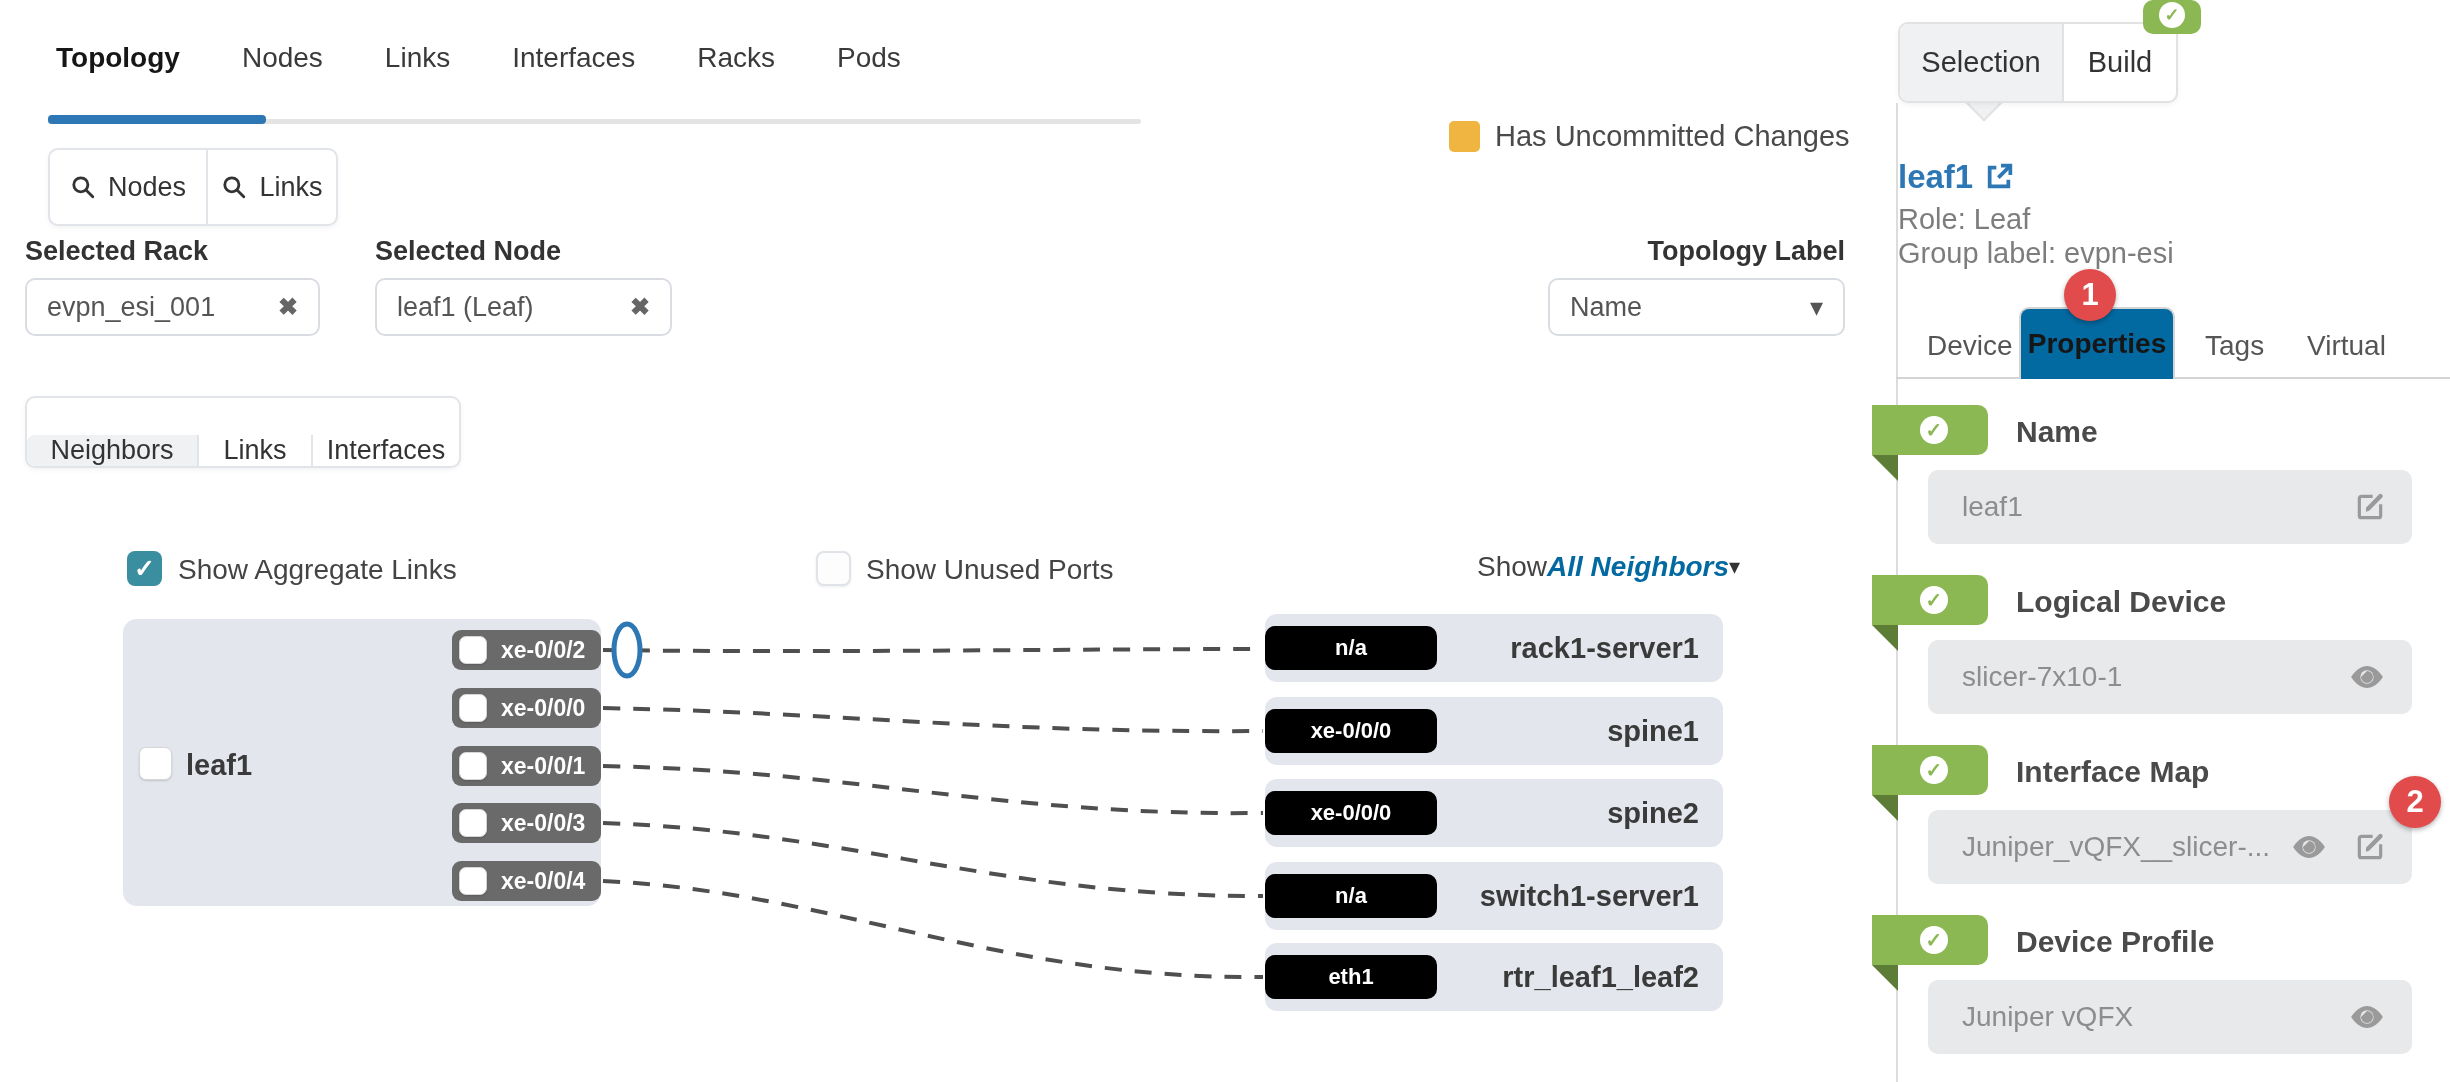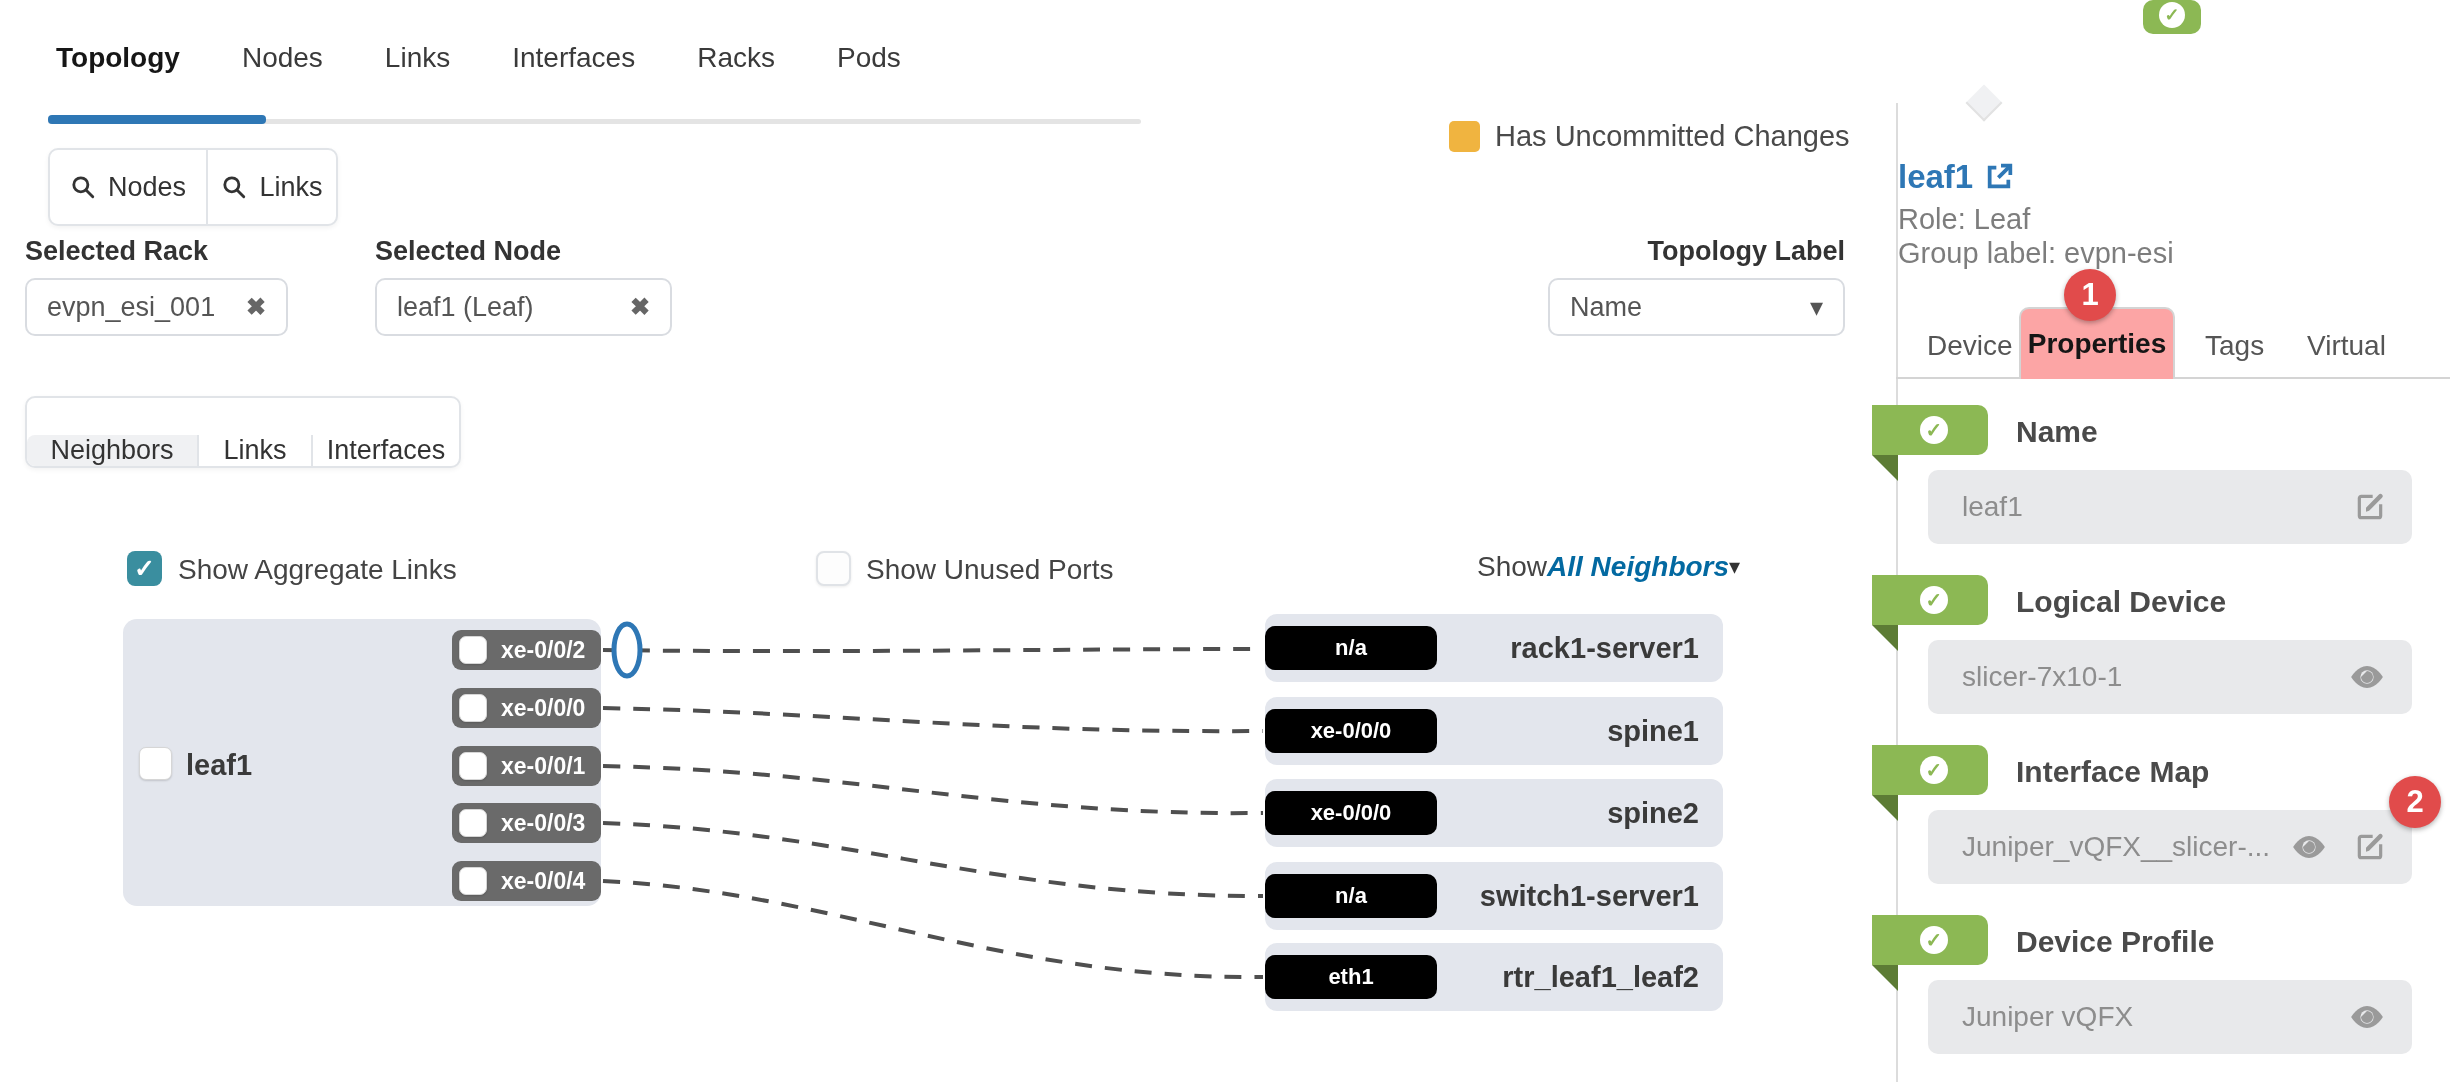--- a/index.html
+++ b/index.html
@@ -56,21 +56,21 @@
   .sel-group { background:#fff; border:2px solid #e2e2e2; border-radius:10px; display:flex; z-index:3; box-shadow:0 2px 5px rgba(0,0,0,.05); }
   .sel-cell { display:flex; align-items:center; justify-content:center; font-size:29px; color:#333; }
   .sel-cell.active { background:#f0f1f3; border-radius:8px 0 0 8px; }
   .sel-cell + .sel-cell { border-left:2px solid #e2e2e2; }
   .pointer-diamond { width:26px; height:26px; background:#f0f1f3; border-right:2px solid #e2e2e2; border-bottom:2px solid #e2e2e2; transform:rotate(45deg); z-index:2; }
   .green-badge { background:#8cb854; border-radius:10px; z-index:4; display:flex; justify-content:center; }
   .node-link { display:flex; align-items:center; gap:10px; font-size:33px; font-weight:bold; color:#2e77b5; cursor:pointer; }
   .panel-sub { font-size:29px; color:#7d7d7d; }
   .red-badge { border-radius:50%; background:#e14b4b; color:#fff; font-weight:bold; font-size:31px; display:flex; align-items:center; justify-content:center; z-index:6; box-shadow:0 2px 5px rgba(0,0,0,.3); }
   .detail-tab { font-size:28px; color:#555; cursor:pointer; }
-  .active-tab-box { background:#fca5a5; border:2px solid #d4d4d4; border-bottom:none; border-radius:10px 10px 0 0; z-index:2; display:flex; align-items:center; justify-content:center; font-size:28px; font-weight:bold; color:#161616; }
+  .active-tab-box { background:#0369a1; border:2px solid #d4d4d4; border-bottom:none; border-radius:10px 10px 0 0; z-index:2; display:flex; align-items:center; justify-content:center; font-size:28px; font-weight:bold; color:#161616; }
   .ribbon { background:#8cb854; border-radius:0 10px 10px 0; z-index:2; display:flex; align-items:center; }
   .ribbon-fold { width:26px; height:26px; background:#5d7c35; clip-path:polygon(0 0,100% 0,100% 100%); z-index:1; }
   .circle-check { width:28px; height:28px; border-radius:50%; background:#fff; display:flex; align-items:center; justify-content:center; color:#8cb854; font-size:20px; font-weight:bold; }
   .sec-title { font-size:30px; font-weight:bold; color:#4a4a4a; }
   .sec-field { background:#e8e9eb; border-radius:10px; display:flex; align-items:center; padding:0 26px 0 34px; font-size:28px; color:#8d8d8d; }
   .sec-field .val { flex:1; white-space:nowrap; overflow:hidden; }
   .field-icons { display:flex; align-items:center; gap:26px; }
   svg.icon { display:block; }
 </style>
 </head>
@@ -108,21 +108,21 @@
 
   <div class="abs legend" style="left:1449px; top:120px;">
     <div class="legend-swatch"></div>
     <span>Has Uncommitted Changes</span>
   </div>
 
   <div class="abs field-label" style="left:25px; top:236px;">Selected Rack</div>
   <div class="abs field-label" style="left:375px; top:236px;">Selected Node</div>
   <div class="abs field-label" style="left:1548px; top:236px; width:297px; text-align:right;">Topology Label</div>
 
-  <div class="abs select-field" style="left:25px; top:278px; width:263px; height:58px;">
+  <div class="abs select-field" style="left:25px; top:278px; width:295px; height:58px;">
     <span class="val">evpn_esi_001</span>
     <span class="clear-x">✖</span>
   </div>
   <div class="abs select-field" style="left:375px; top:278px; width:297px; height:58px;">
     <span class="val">leaf1 (Leaf)</span>
     <span class="clear-x">✖</span>
   </div>
   <div class="abs select-field" style="left:1548px; top:278px; width:297px; height:58px;">
     <span class="val">Name</span>
     <span class="caret">▾</span>
@@ -199,20 +199,24 @@
     <div class="nbr-name">switch1-server1</div>
   </div>
   <div class="abs nbr-row" style="left:1265px; top:943px; width:458px; height:68px;">
     <div class="nbr-chip">eth1</div>
     <div class="nbr-name">rtr_leaf1_leaf2</div>
   </div>
 
   <div class="abs vline" style="left:1896px; top:103px; width:2px; height:979px;"></div>
 
   <div class="abs pointer-diamond" style="left:1971px; top:90px;"></div>
+  <div class="abs sel-group" style="left:1898px; top:22px; width:280px; height:81px;">
+    <div class="sel-cell active" style="width:162px;">Selection</div>
+    <div class="sel-cell" style="flex:1;">Build</div>
+  </div>
   <div class="abs green-badge" style="left:2143px; top:0; width:58px; height:34px;">
     <div class="circle-check" style="margin-top:2px; width:26px; height:26px; font-size:18px;">✓</div>
   </div>
 
   <div class="abs node-link" style="left:1898px; top:158px;">
     <span>leaf1</span>
     <svg class="icon" width="32" height="32" viewBox="0 0 24 24" fill="none" stroke="#2e77b5" stroke-width="2.8">
         <path d="M10 5 H5 v14 h14 v-5"></path>
         <path d="M13.5 3.5 h7 v7"></path>
         <path d="M20 4 L11.5 12.5"></path>

